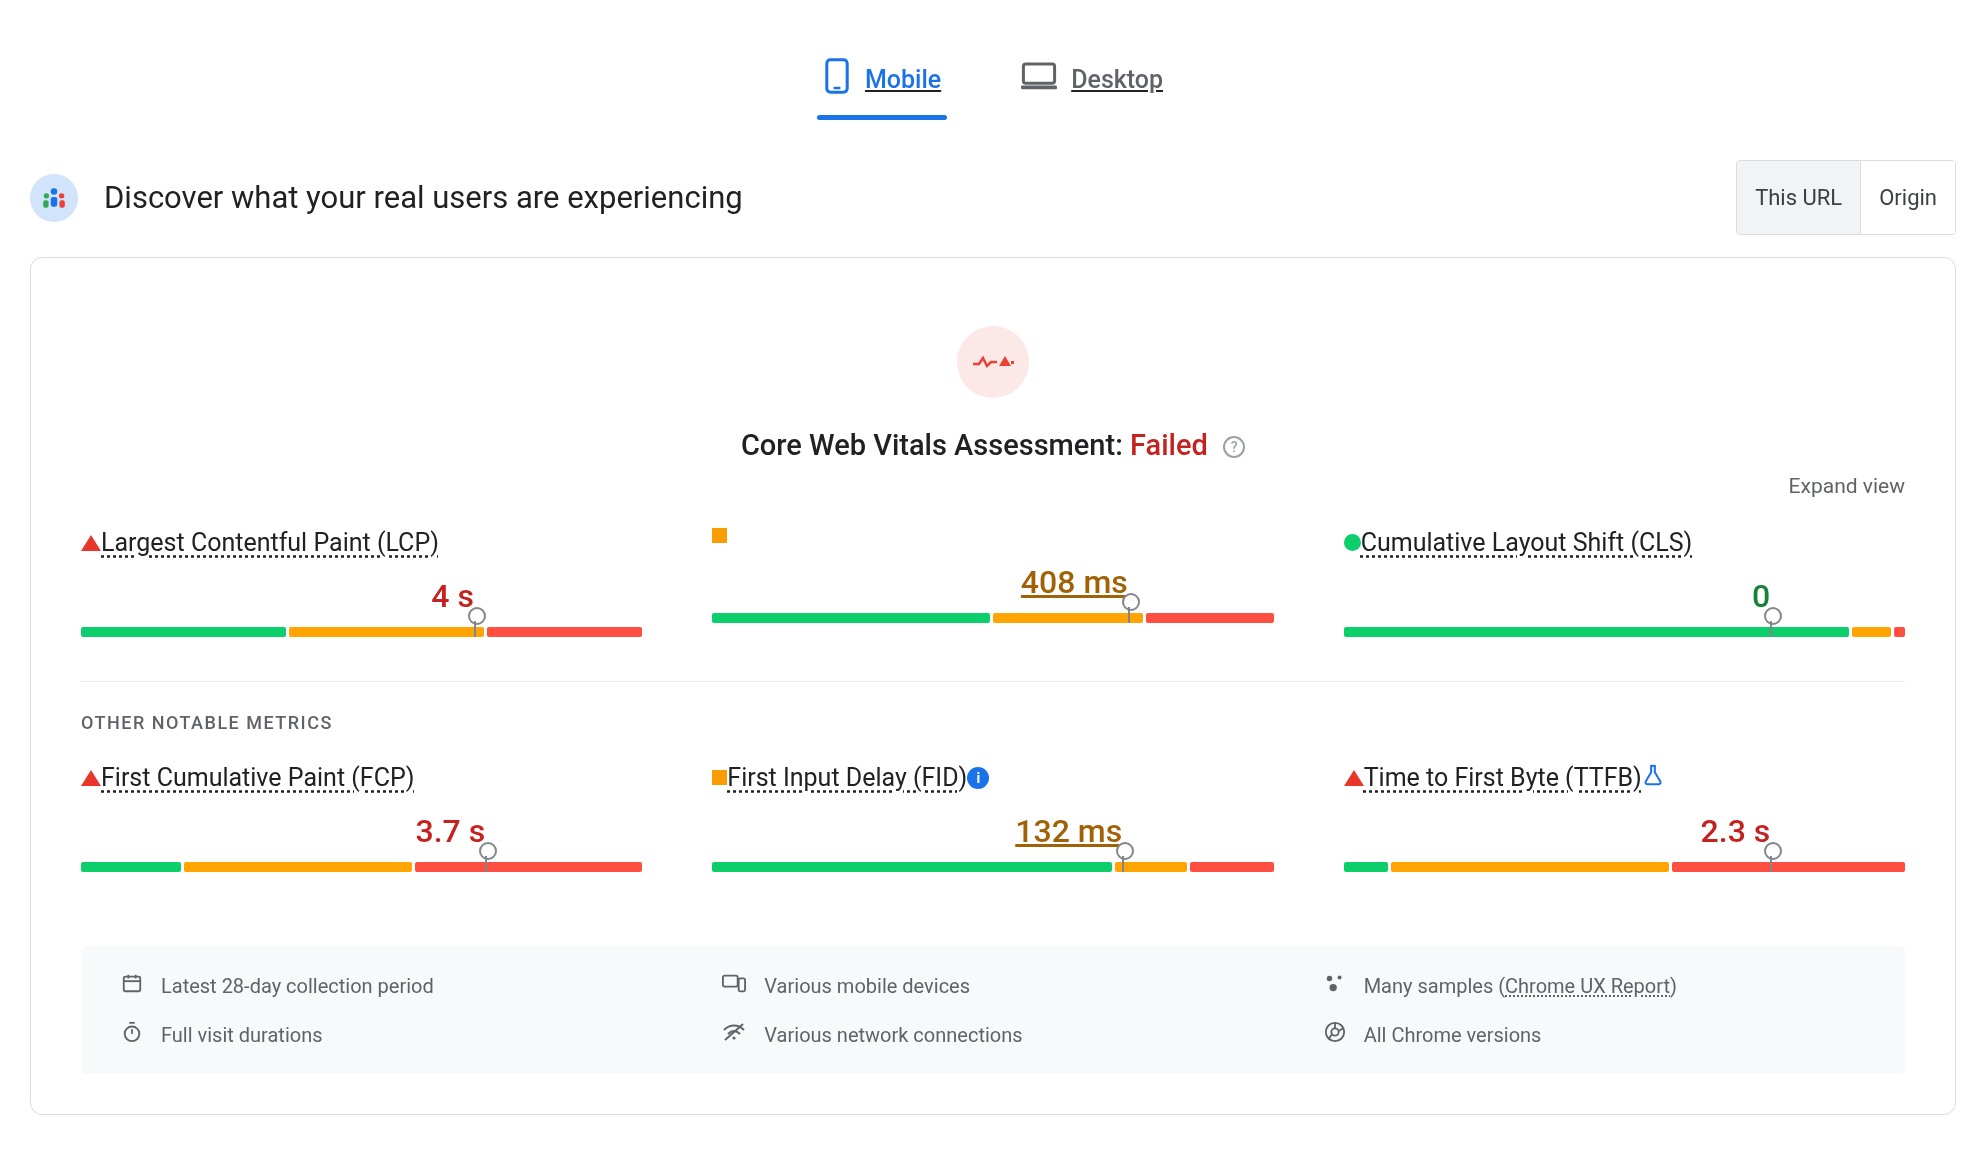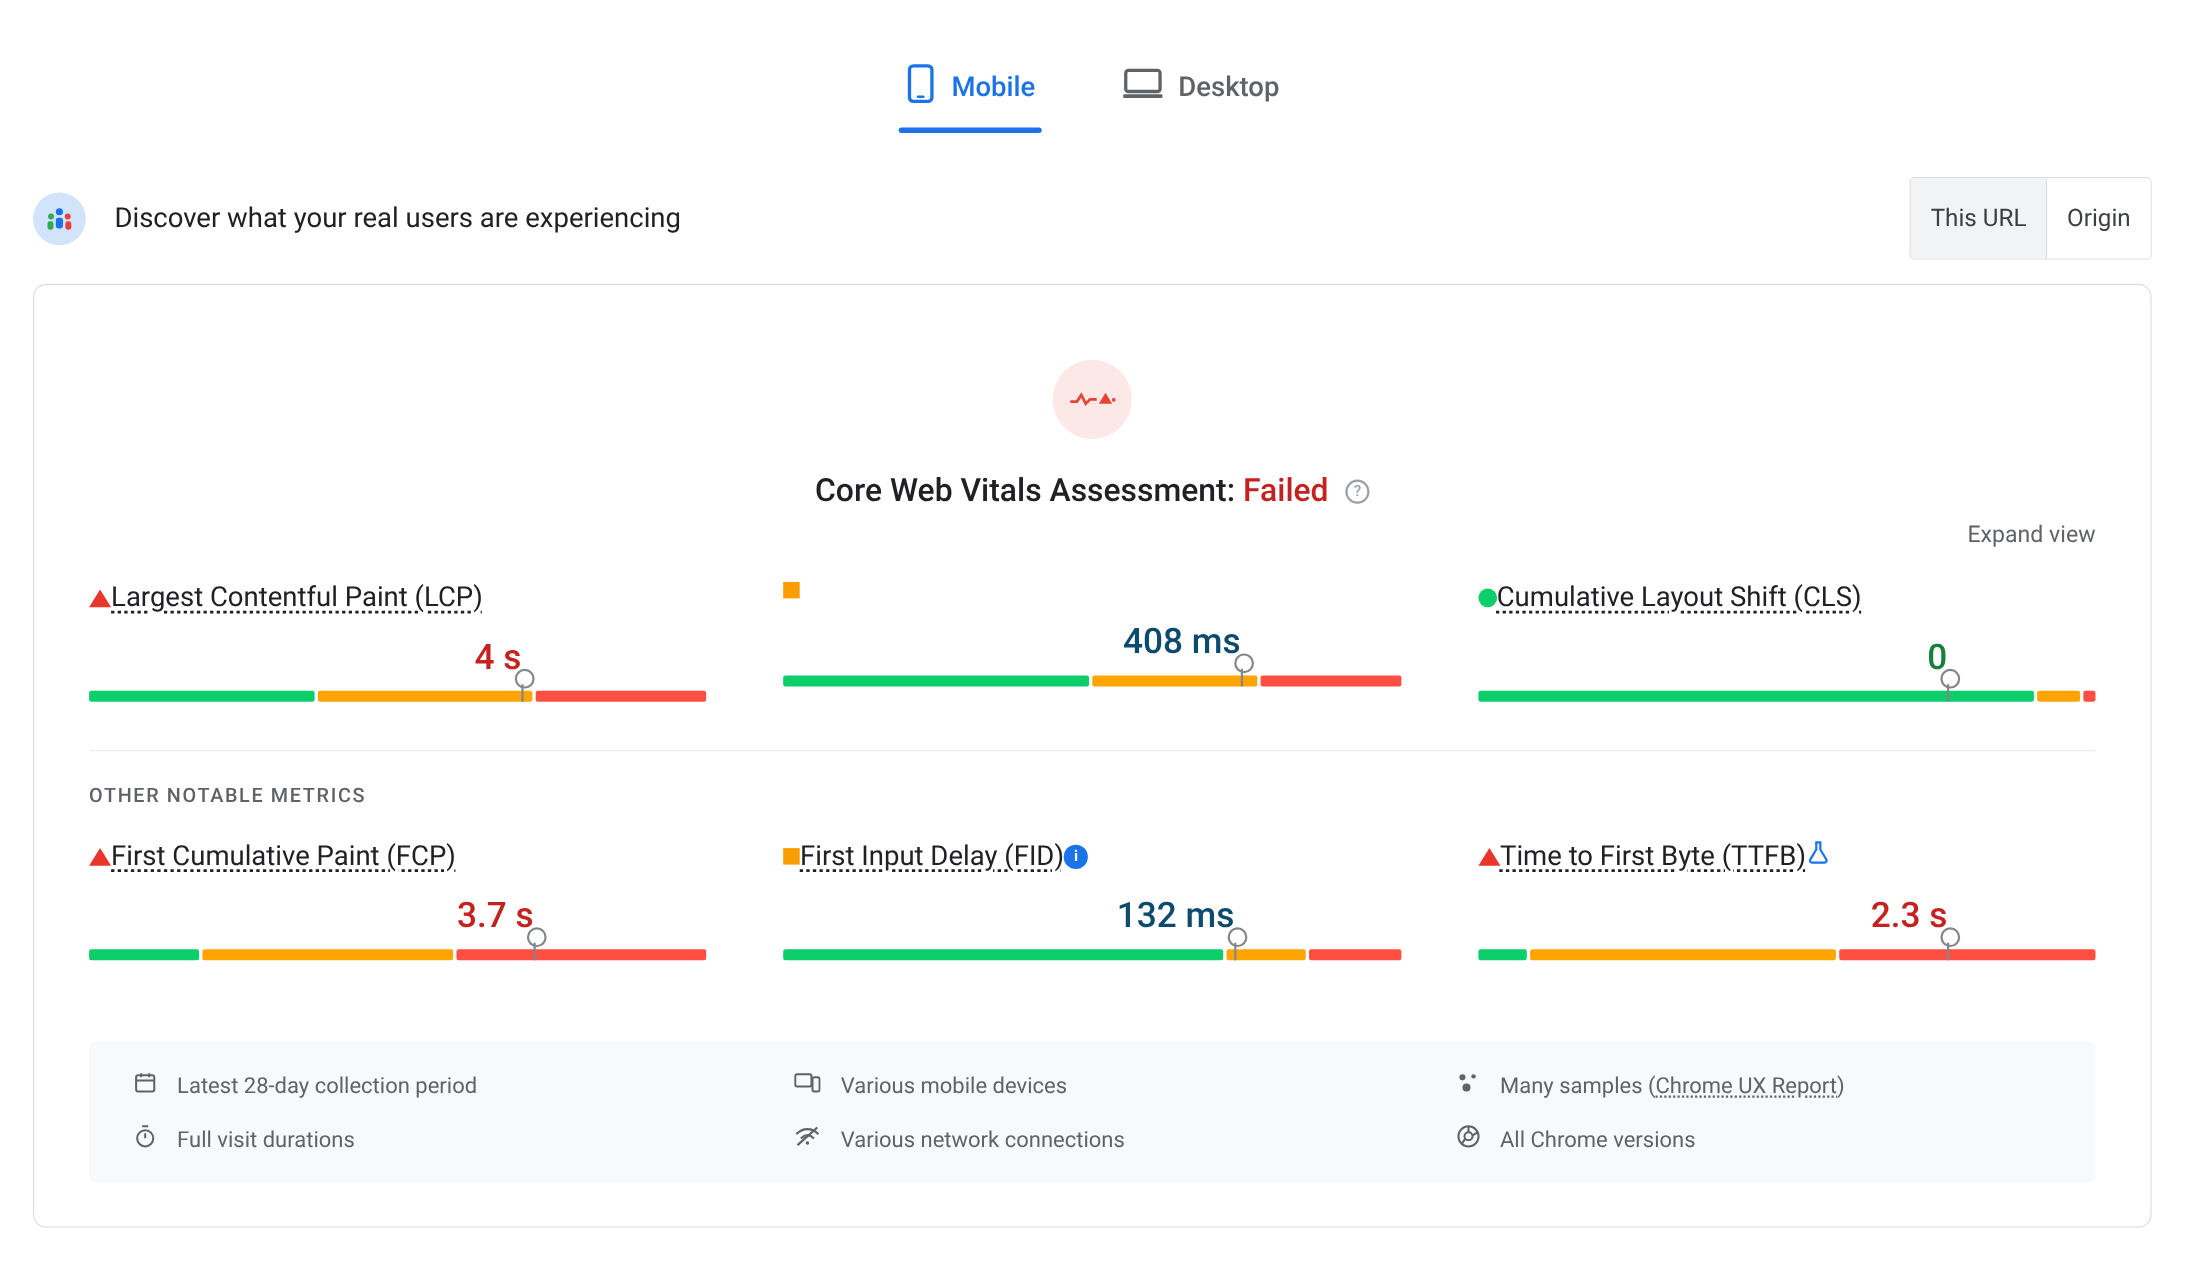--- a/index.html
+++ b/index.html
@@ -1,30 +1,30 @@
 <!DOCTYPE html>
 <html><head>
 <meta charset="utf-8">
 <style>
   * { box-sizing: border-box; margin: 0; padding: 0; font-family: Roboto, Arial, sans-serif; }
   body { background: #fff; color: #202124; width: 1986px; font-size: 18px; }
 
   .container { padding: 30px; }
 
   
-  .tabs { display: flex; justify-content: center; gap: 68px; padding-top: 20px; }
+  .tabs { display: flex; justify-content: center; gap: 68px; padding-top: 20px; text-decoration: underline; }
   .tab { display: flex; align-items: center; gap: 14px; padding: 8px 6px 20px; font-size: 25px; font-weight: 500; cursor: pointer; color: #5f6368; position: relative; }
   .tab.active { color: #1a73e8; }
   .tab.active::after { content:""; position:absolute; left:0; right:0; bottom:0; height:5px; background:#1a73e8; border-radius:3px; }
 
   
   .header-row { display:flex; align-items:center; justify-content:space-between; margin: 40px 0 22px; }
   .header-left { display:flex; align-items:center; gap:26px; }
   .header-icon-circle { width:48px; height:48px; border-radius:50%; background:#d2e3fc; display:flex; align-items:center; justify-content:center; }
-  h1.page-title { font-size:25px; font-weight:400; color:#202124; }
+  h1.page-title { font-size:31px; font-weight:400; color:#202124; }
 
   .scope-toggle { display:flex; border:1px solid #dadce0; border-radius:4px; overflow:hidden; font-size:22px; }
   .scope-toggle button { background:#fff; border:none; padding:24px 18px; cursor:pointer; color:#3c4043; font-size:22px; }
   .scope-toggle button.selected { background:#f1f3f4; }
   .scope-toggle button + button { border-left:1px solid #dadce0; }
 
   
   .card { border:1px solid #dadce0; border-radius:12px; padding: 40px 50px 40px; }
 
   .assessment-row { display:flex; justify-content:center; align-items:center; gap:30px; margin: 28px 0 12px; flex-direction: column; }
@@ -40,21 +40,21 @@
   .metric { padding-bottom:30px; }
 
   .metric-title-row { display:flex; align-items:center; font-size:25px; margin-bottom:20px; }
   .metric-title { text-decoration: underline dotted; text-underline-offset:4px; cursor:pointer; color:#202124; }
   .status-triangle-red { width:0; height:0; border-left:10px solid transparent; border-right:10px solid transparent; border-bottom:16px solid #e8362a; }
   .status-square-amber { width:15px; height:15px; background:#fa9d02; }
   .status-circle-green { width:17px; height:17px; background:#0cce6b; border-radius:50%; }
 
   .metric-value-row { text-align:right; font-size:32px; font-weight:500; margin-bottom:6px; padding-right:0; }
   .val-red { color:#c5221f; }
-  .val-amber { color:#0c4a6e; }
+  .val-amber { color:#a16207;text-decoration:underline; }
   .val-green { color:#188038; }
 
   .metric-bar-wrap { position:relative; height:20px; }
   .metric-bar { position:absolute; left:0; right:0; top:6px; height:10px; display:flex; gap:3px; }
   .seg { height:100%; border-radius:2px; }
   .seg.green { background:#0cce6b; }
   .seg.amber { background:#ffa400; }
   .seg.red   { background:#ff4e42; }
   .marker { position:absolute; top:-6px; width:2px; height:22px; }
   .marker::before { content:""; position:absolute; top:-8px; left:-6px; width:14px; height:14px; border:2px solid #80868b; background:#fff; border-radius:50%; }

